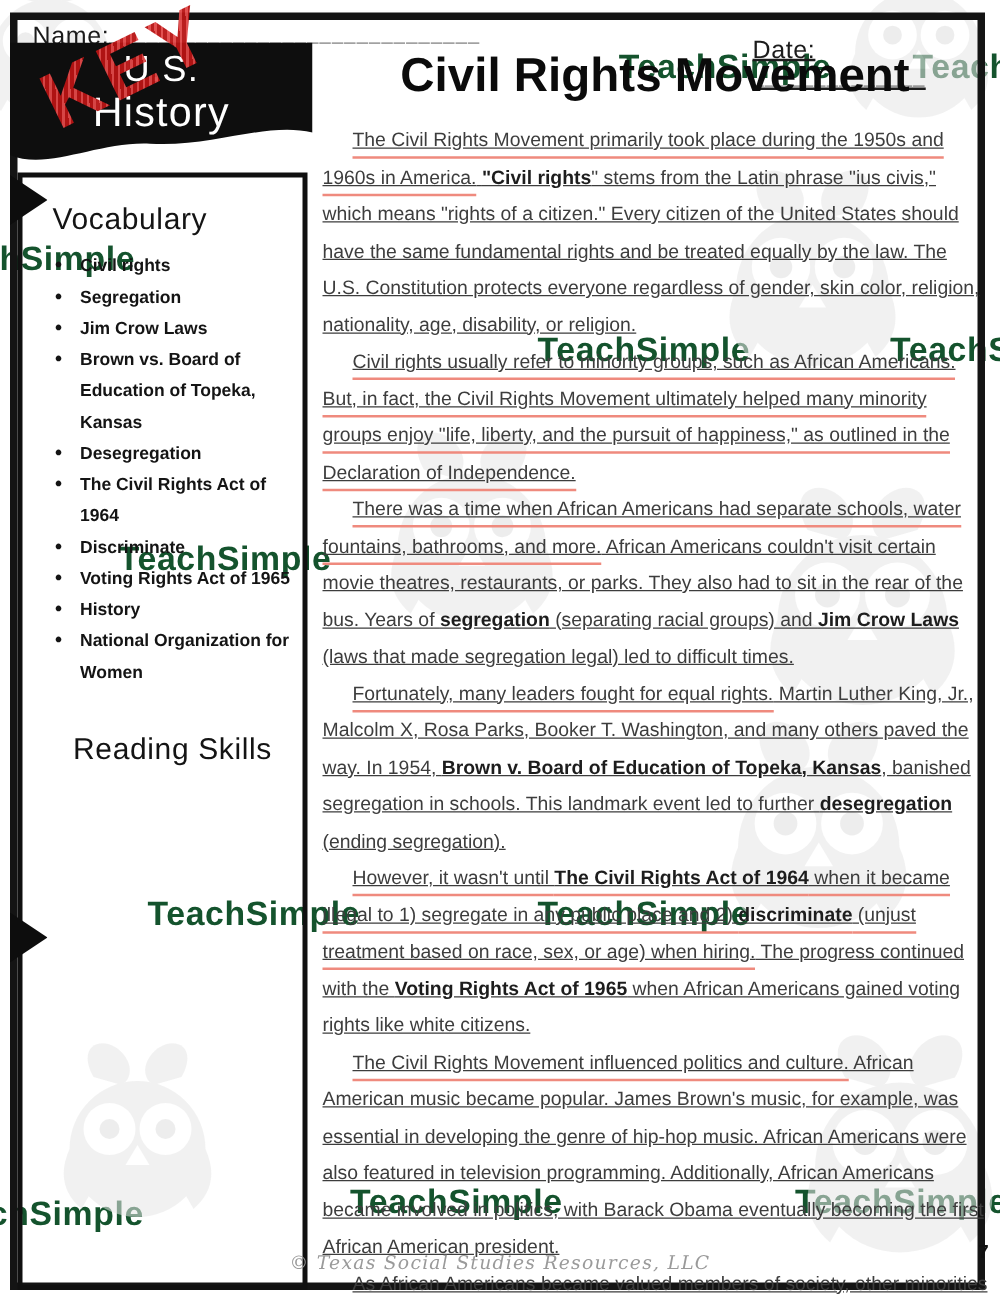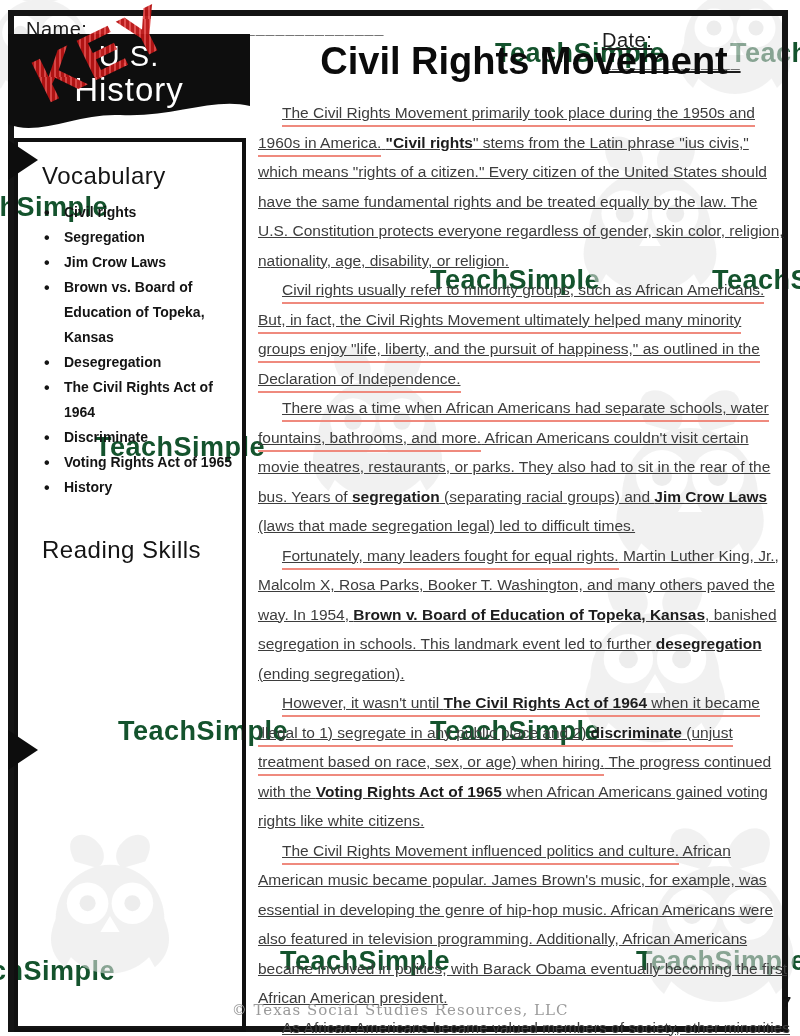--- a/index.html
+++ b/index.html
@@ -36,33 +36,33 @@
   
   .sidebar{position:absolute;left:14px;top:118px;width:232px;height:894px;border:4px solid #101010;z-index:2;box-sizing:border-box;background:transparent;margin-top:20px;}
   .side-arrow{position:absolute;left:8px;width:30px;height:40px;background:#0d0d0d;clip-path:polygon(0 0,100% 50%,0 100%);z-index:5;}
   .arrow-vocab{top:140px;}
   .arrow-reading{top:730px;}
   .side-inner{padding:12px 8px 0 20px;}
   .side-heading{font-size:24px;font-weight:400;color:#141414;letter-spacing:.5px;margin:8px 0 10px 4px;}
   ul.vocab{list-style:none;margin:0;padding:0 0 0 4px;}
   ul.vocab li{position:relative;padding-left:22px;font-weight:700;font-size:14px;line-height:25px;color:#141414;}
   ul.vocab li::before{content:"\2022";position:absolute;left:2px;top:0;font-size:16px;color:#141414;}
-  .reading-block{margin-top:36px;}
+  .reading-block{margin-top:36px;text-align:center;}
   .rs-body{margin:12px 0 0 8px;width:180px;font-size:17.5px;line-height:27px;color:#1a1a1a;}
   .rs-sub{font-weight:700;margin-bottom:2px;}
   
   .main{position:absolute;left:258px;top:0;width:532px;z-index:2;}
   .doc-title{margin-top:38px;text-align:center;font-size:38px;font-weight:800;color:#0b0b0b;letter-spacing:0;line-height:46px;}
   .passage{margin-top:14px;font-size:15.5px;line-height:29.5px;color:#3d3d3d;}
   .para{text-indent:24px;margin:0;text-decoration:underline;}
   .passage .b{font-weight:700;color:#1d1d1d;}
   .passage .u{border-bottom:2.5px solid #ef8a7e;padding-bottom:4px;}
   
   .footer{position:absolute;left:0;top:1001px;width:800px;text-align:center;z-index:2;
-    font-family:"DejaVu Serif", serif;font-size:15px;color:#9a9a9a;letter-spacing:1px;}
+    font-family:"DejaVu Serif", serif;font-style:italic;font-size:15px;color:#9a9a9a;letter-spacing:1px;}
   .page-num{position:absolute;right:9px;top:993px;z-index:3;font-weight:700;font-size:15px;color:#111;}
 </style>
 </head>
 <body>
 
 <div class="wm-layer">
   <svg width="0" height="0" style="position:absolute">
     <defs>
       <symbol id="owl" viewBox="0 0 100 100">
         <g fill="#e7e7e7">
@@ -147,20 +147,21 @@
     <ul class="vocab">
         <li>Civil rights</li>
         <li>Segregation</li>
         <li>Jim Crow Laws</li>
         <li>Brown vs. Board of Education of Topeka, Kansas</li>
         <li>Desegregation</li>
         <li>The Civil Rights Act of 1964</li>
         <li>Discriminate</li>
         <li>Voting Rights Act of 1965</li>
         <li>History</li>
+        <li>National Organization for Women</li>
       </ul>
     <div class="reading-block">
       <div class="side-heading">Reading Skills</div>
     </div>
   </div>
 </div>
 
 <div class="main">
   <div class="doc-title">Civil Rights Movement</div>
   <div class="passage">

